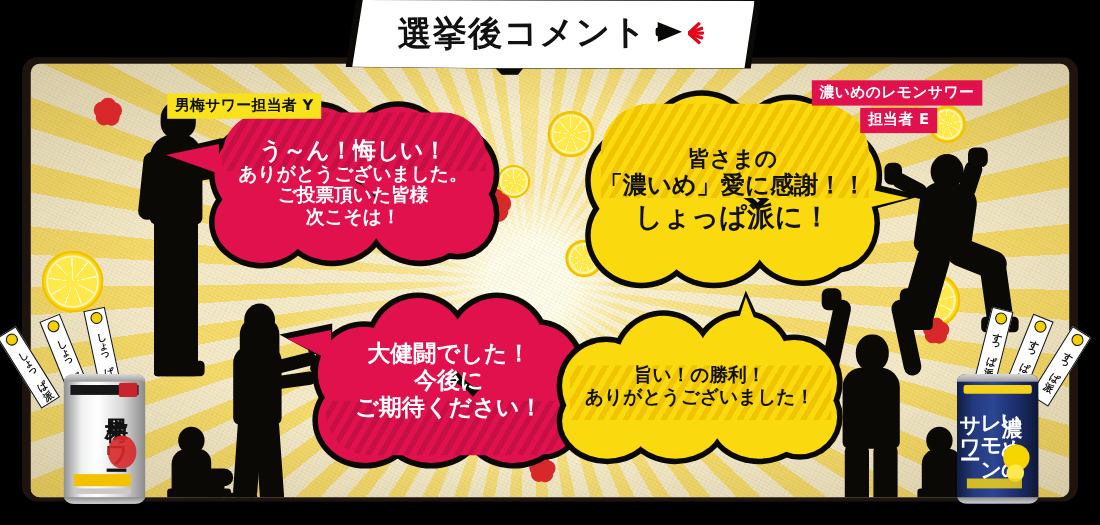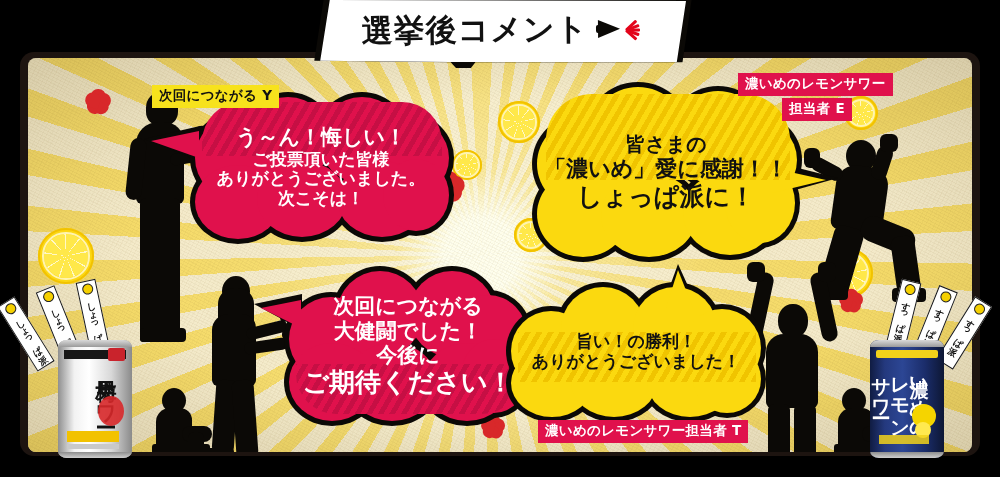--- a/index.html
+++ b/index.html
@@ -252,21 +252,21 @@
       <span class="hd"></span>
         <span class="cone"></span>
       <span class="ray" style="transform:rotate(-42deg)"></span>
       <span class="ray" style="transform:rotate(-20deg)"></span>
       <span class="ray" style="transform:rotate(0deg)"></span>
       <span class="ray" style="transform:rotate(20deg)"></span>
       <span class="ray" style="transform:rotate(42deg)"></span>
     </span>
   </div>
 
-  <div class="tag tagY" style="left:152px;top:85px;">次回につながる Y</div>
+  <div class="tag tagY" style="left:152px;top:85px;">男梅サワー担当者 Y</div>
 
   <div class="bub" style="left:196px;top:98px;width:250px;height:138px;z-index:20;">
 
     <div style="position:absolute;inset:0;">
       <div class="lobe lobeK" style="left:-6px;top:14px;width:92px;height:92px;"></div>
       <div class="lobe lobeK" style="left:44px;top:-6px;width:96px;height:96px;"></div>
       <div class="lobe lobeK" style="left:118px;top:-6px;width:96px;height:96px;"></div>
       <div class="lobe lobeK" style="left:170px;top:16px;width:88px;height:88px;"></div>
       <div class="lobe lobeK" style="left:-6px;top:62px;width:96px;height:84px;"></div>
       <div class="lobe lobeK" style="left:56px;top:58px;width:100px;height:86px;"></div>
@@ -292,22 +292,22 @@
                   border-right:48px solid #e0114c;"></div>
 
       <div style="position:absolute;left:6px;top:4px;width:240px;height:54px;overflow:hidden;">
         <div style="position:absolute;inset:0;
              background:repeating-linear-gradient(-60deg,#c60f44 0 5px,#e0114c 5px 10px);
              border-radius:40px 40px 0 0;"></div>
       </div>
     </div>
     <div class="txt" style="color:#fff;">
       <span style="font-size:21px;">う～ん！悔しい！</span>
+      <span style="font-size:17px;">ありがとうございました。</span>
       <span style="font-size:17px;">ご投票頂いた皆様</span>
-      <span style="font-size:17px;">ありがとうございました。</span>
       <span style="font-size:17px;">次こそは！</span>
     </div>
   </div>
 
   <div class="tag tagR" style="left:738px;top:73px;">濃いめのレモンサワー</div>
   <div class="tag tagR" style="left:738px;top:98px;margin-left:44px;">担当者 E</div>
 
   <div class="bub" style="left:538px;top:88px;width:256px;height:168px;z-index:22;">
     <div style="position:absolute;inset:0;">
       <div class="lobe lobeK" style="left:-6px;top:26px;width:100px;height:100px;"></div>
@@ -374,24 +374,23 @@
       <div style="position:absolute;left:-29px;top:28px;width:0;height:0;
                   border-top:8px solid transparent;border-bottom:20px solid transparent;
                   border-right:40px solid #e0114c;"></div>
       <div style="position:absolute;left:6px;top:92px;width:226px;height:50px;overflow:hidden;">
         <div style="position:absolute;inset:0;
              background:repeating-linear-gradient(-60deg,#c60f44 0 5px,#e0114c 5px 10px);
              border-radius:0 0 40px 40px;"></div>
       </div>
     </div>
     <div class="txt" style="color:#fff;">
-      <span style="font-size:21px;">次回につながる</span>
       <span style="font-size:21px;">大健闘でした！</span>
       <span style="font-size:21px;">今後に</span>
-      <span style="font-size:26px;">ご期待ください！</span>
+      <span style="font-size:21px;">ご期待ください！</span>
     </div>
   </div>
 
   <div class="bub" style="left:512px;top:288px;width:248px;height:128px;z-index:21;">
     <div style="position:absolute;inset:0;">
       <div class="lobe lobeK" style="left:-6px;top:18px;width:90px;height:90px;"></div>
       <div class="lobe lobeK" style="left:44px;top:-6px;width:94px;height:94px;"></div>
       <div class="lobe lobeK" style="left:116px;top:-6px;width:94px;height:94px;"></div>
       <div class="lobe lobeK" style="left:166px;top:16px;width:88px;height:88px;"></div>
       <div class="lobe lobeK" style="left:-6px;top:56px;width:92px;height:78px;"></div>
@@ -418,21 +417,20 @@
         <div style="position:absolute;inset:0;
              background:repeating-linear-gradient(-60deg,#f0c400 0 5px,#fbd90f 5px 10px);"></div>
       </div>
     </div>
     <div class="txt" style="color:#111;">
       <span style="font-size:17px;">旨い！の勝利！</span>
       <span style="font-size:17px;">ありがとうございました！</span>
     </div>
   </div>
 
-  <div class="tag tagR" style="left:538px;top:420px;z-index:31;">濃いめのレモンサワー担当者 T</div>
 
   <div style="position:absolute;left:14px;top:280px;width:160px;height:180px;z-index:25;">
 
     <div class="flag" style="left:2px;top:16px;width:18px;height:72px;transform:rotate(-32deg);">
       <span class="dot"></span>
         <span class="fl">しょっぱ派</span>
     </div>
     <div class="flag" style="left:36px;top:6px;width:18px;height:76px;transform:rotate(-22deg);">
       <span class="dot"></span>
         <span class="fl">しょっぱ派</span>

